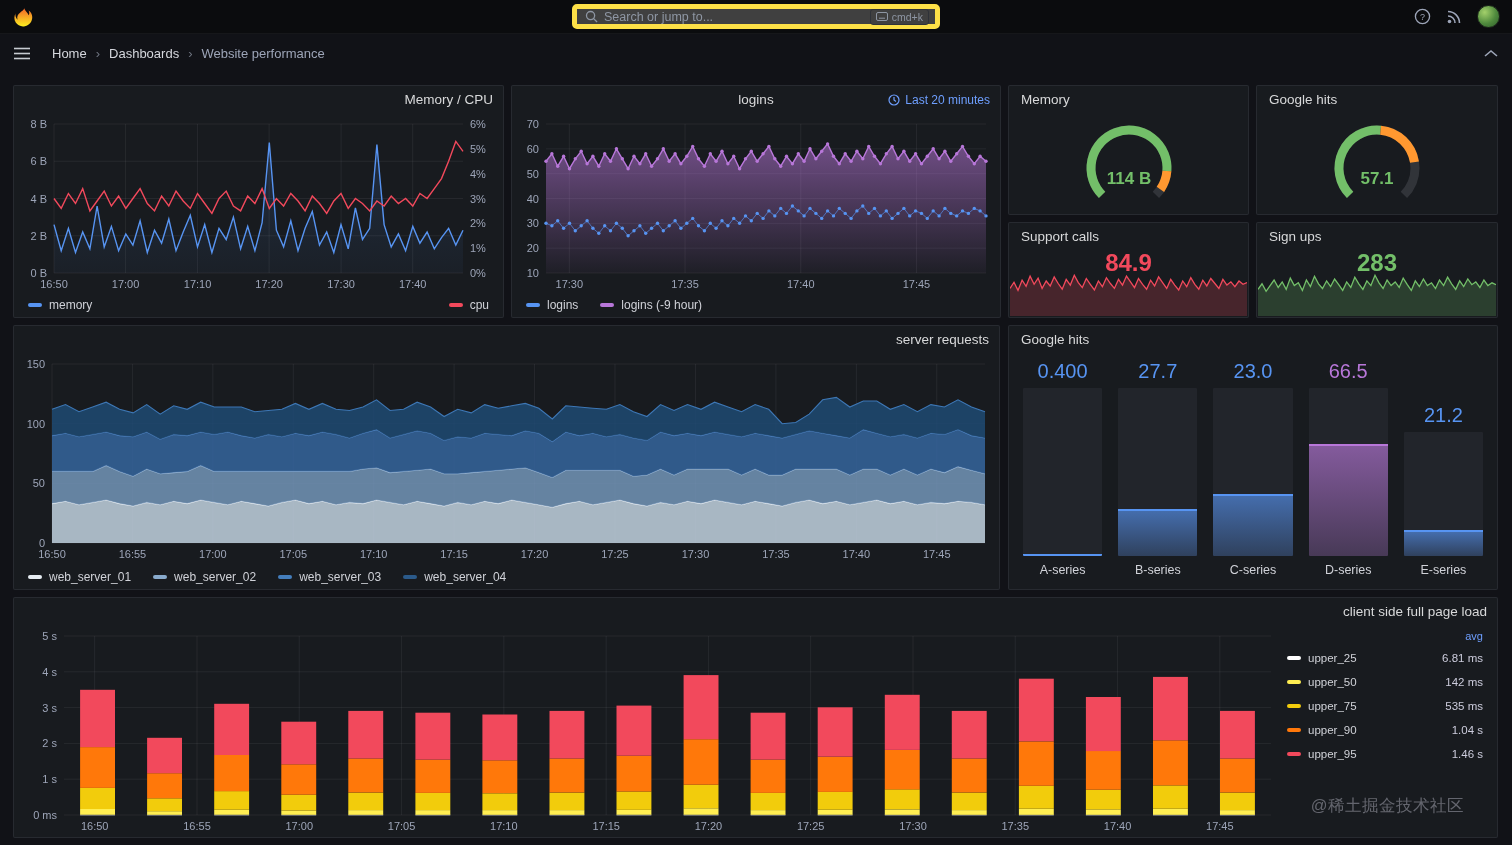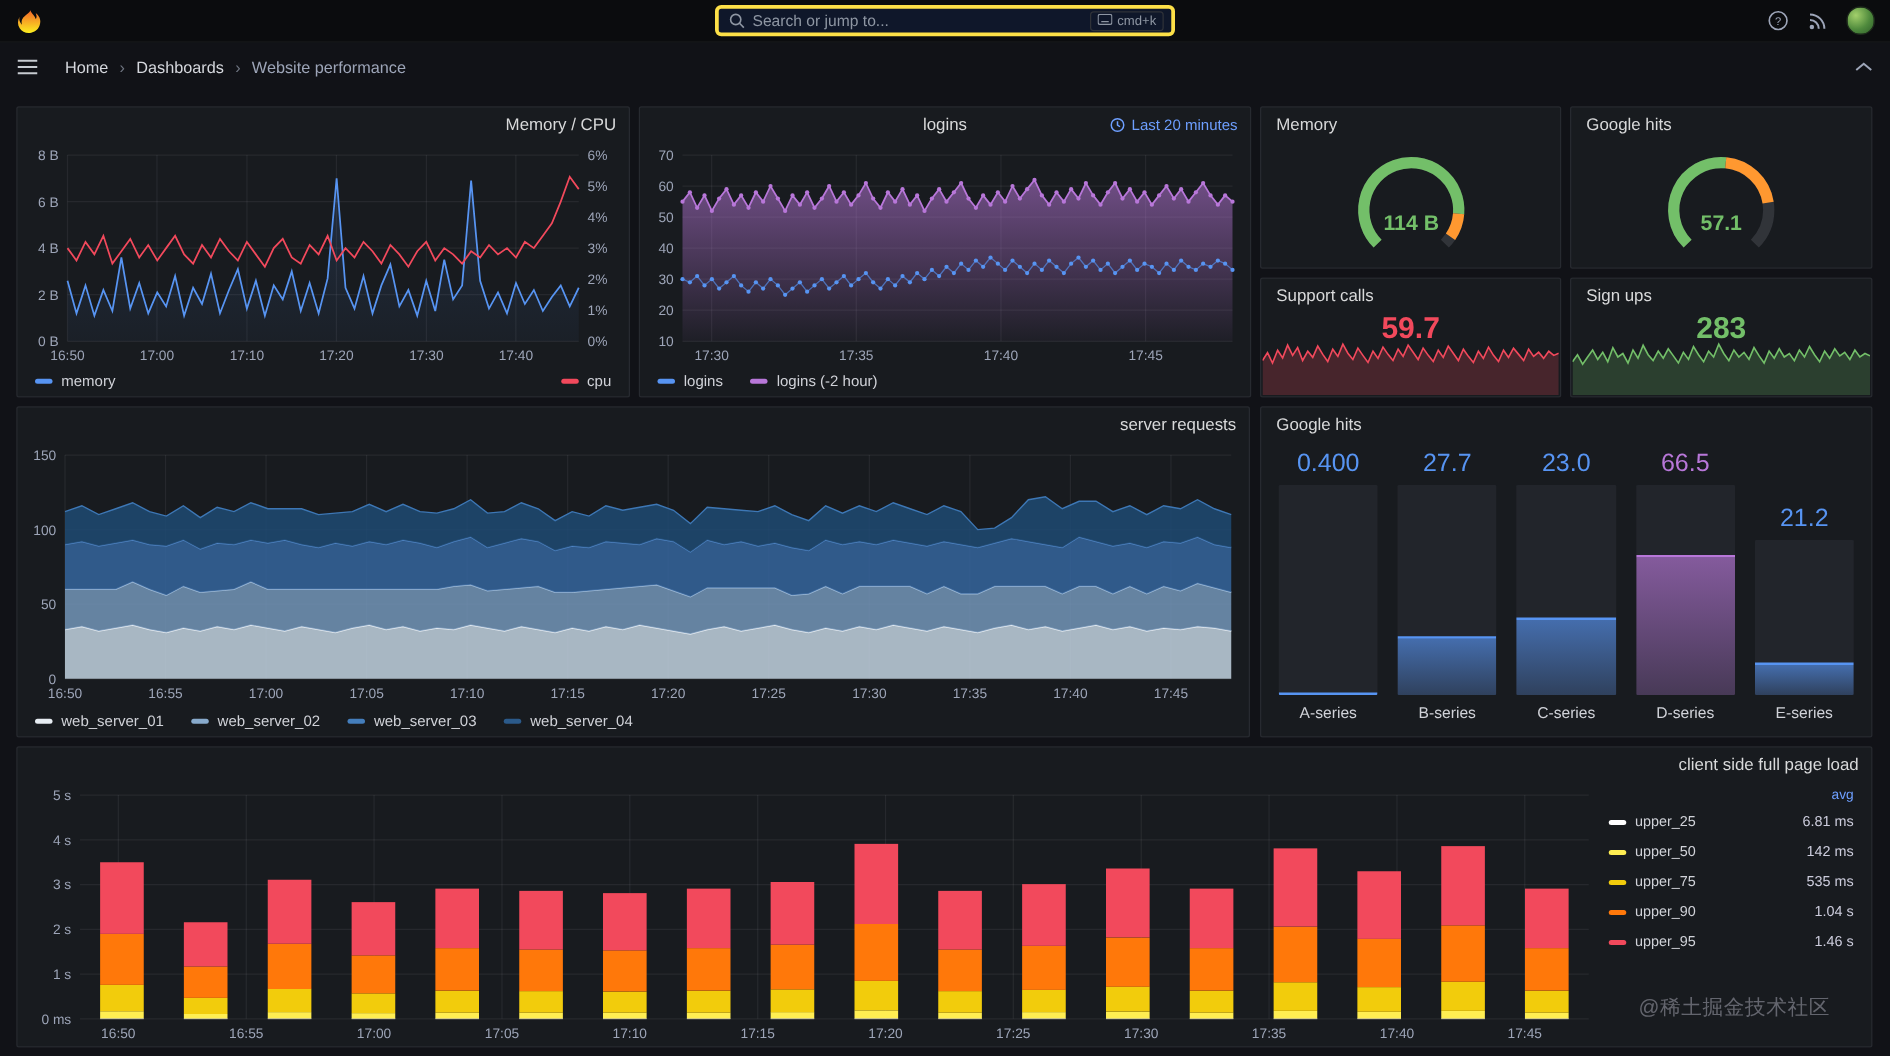--- a/index.html
+++ b/index.html
@@ -1,21 +1,21 @@
 <!DOCTYPE html>
 <html><head>
 <meta charset="utf-8">
 <style>
   *{margin:0;padding:0;box-sizing:border-box}
   html,body{width:1512px;height:845px;background:#111217;font-family:"Liberation Sans",sans-serif;color:#CCCCDC;overflow:hidden}
   svg{font-family:inherit}
   
   .topbar{position:absolute;left:0;top:0;width:1512px;height:34px;background:#0B0C0E;display:flex;align-items:center;padding:0 12px;z-index:20;border-bottom:1px solid rgba(204,204,220,0.06)}
   .logo{width:24px;height:24px;display:flex;align-items:center;justify-content:center;cursor:pointer}
-  .search{position:absolute;left:50%;transform:translateX(-50%);width:368px;height:25px;background:#0f172a;border:3px solid #fde047;border-radius:5px;display:flex;align-items:center;padding:0 6px 0 8px;cursor:text}
+  .search{position:absolute;left:50%;transform:translateX(-50%);width:368px;height:25px;background:#404040;border:5px solid #fde047;border-radius:5px;display:flex;align-items:center;padding:0 6px 0 8px;cursor:text}
   .sicon{display:flex;align-items:center;margin-right:6px}
   .sinput{flex:1;background:transparent;border:none;outline:none;color:#CCCCDC;font-size:12.5px;font-family:inherit}
   .sinput::placeholder{color:#8E96A3}
   .kbd{display:flex;align-items:center;gap:4px;border:1px solid #2F3238;border-radius:3px;padding:1px 5px;font-size:10.5px;color:#8E96A3}
   .topright{margin-left:auto;display:flex;align-items:center;gap:15px}
   .ticon{display:flex;align-items:center;cursor:pointer}
   .avatar{width:23px;height:23px;border-radius:50%;background:radial-gradient(circle at 32% 30%,#A3D06B,#4F8A3D 55%,#2E5D2A 100%);border:1px solid #1E2A1C;cursor:pointer}
   
   .crumbbar{position:absolute;left:0;top:34px;width:1512px;height:38px;display:flex;align-items:center;padding:0 14px;z-index:10}
   .hamb{display:flex;align-items:center;cursor:pointer;margin-right:22px}
@@ -385,21 +385,21 @@
           <circle cx="464.1" cy="96.9" r="1.7" fill="#5794F2"></circle>
           <circle cx="470.0" cy="101.9" r="1.7" fill="#5794F2"></circle>
         </svg></div>
     <div class="legend" id="lg-logins">
         <div class="lg-item">
           <span class="lg-swatch" style="background: rgb(87, 148, 242);"></span>
           <span>logins</span>
         </div>
         <div class="lg-item">
           <span class="lg-swatch" style="background: rgb(184, 119, 217);"></span>
-          <span>logins (-2 hour)</span>
+          <span>logins (-9 hour)</span>
         </div>
       </div>
   </section>
 
   <section class="panel" style="left:1008px;top:85px;width:241px;height:130px">
     <header class="ptitle left">Memory</header>
     <div class="gaugewrap" id="c-gauge-mem">
         <svg width="150" height="96">
           <path d="M48.1 78.9 A38 38 0 1 1 101.9 78.9" fill="none" stroke="rgba(204,204,220,0.14)" stroke-width="9"></path>
           <path d="M48.1 78.9 A38 38 0 1 1 112.9 55.0" fill="none" stroke="#73BF69" stroke-width="9"></path>
@@ -416,21 +416,21 @@
           <path d="M48.1 78.9 A38 38 0 1 1 101.9 78.9" fill="none" stroke="rgba(204,204,220,0.14)" stroke-width="9"></path>
           <path d="M48.1 78.9 A38 38 0 0 1 78.6 14.2" fill="none" stroke="#73BF69" stroke-width="9"></path>
           <path d="M78.6 14.2 A38 38 0 0 1 112.5 46.1" fill="none" stroke="#FF9830" stroke-width="9"></path>
           <text x="75" y="68" text-anchor="middle" fill="#73BF69" font-size="17" font-weight="600">57.1</text>
         </svg>
       </div>
   </section>
 
   <section class="panel spark" style="left:1008px;top:222px;width:241px;height:96px">
     <header class="ptitle left">Support calls</header>
-    <div class="bigval" id="v-sc" style="color: rgb(242, 73, 92);">59.7</div>
+    <div class="bigval" id="v-sc" style="color: rgb(242, 73, 92);">84.9</div>
     <div class="sparkhost" id="c-spark-sc"><svg width="237" height="46">
           <path d="M0 18.4L4.0 12.2L8.0 20.4L12.1 10.2L16.1 16.3L20.1 6.1L24.1 14.3L28.1 8.1L32.1 18.4L36.2 11.0L40.2 15.9L44.2 6.9L48.2 13.5L52.2 19.2L56.2 9.4L60.3 15.1L64.3 5.3L68.3 12.6L72.3 17.6L76.3 8.5L80.3 14.3L84.4 20.0L88.4 11.0L92.4 16.7L96.4 7.7L100.4 13.5L104.4 18.4L108.5 9.4L112.5 15.1L116.5 6.1L120.5 11.8L124.5 17.6L128.5 8.5L132.6 14.3L136.6 19.2L140.6 10.2L144.6 15.9L148.6 6.9L152.6 12.6L156.7 18.4L160.7 9.4L164.7 15.1L168.7 20.0L172.7 11.0L176.7 16.7L180.8 7.7L184.8 14.3L188.8 19.2L192.8 10.2L196.8 15.9L200.8 8.5L204.9 13.5L208.9 18.4L212.9 9.4L216.9 15.1L220.9 11.8L224.9 16.7L229.0 11.0L233.0 14.3L237.0 12.6L237 46 L0 46 Z" fill="rgba(242,73,92,0.22)" stroke="none"></path>
           <path d="M0 18.4L4.0 12.2L8.0 20.4L12.1 10.2L16.1 16.3L20.1 6.1L24.1 14.3L28.1 8.1L32.1 18.4L36.2 11.0L40.2 15.9L44.2 6.9L48.2 13.5L52.2 19.2L56.2 9.4L60.3 15.1L64.3 5.3L68.3 12.6L72.3 17.6L76.3 8.5L80.3 14.3L84.4 20.0L88.4 11.0L92.4 16.7L96.4 7.7L100.4 13.5L104.4 18.4L108.5 9.4L112.5 15.1L116.5 6.1L120.5 11.8L124.5 17.6L128.5 8.5L132.6 14.3L136.6 19.2L140.6 10.2L144.6 15.9L148.6 6.9L152.6 12.6L156.7 18.4L160.7 9.4L164.7 15.1L168.7 20.0L172.7 11.0L176.7 16.7L180.8 7.7L184.8 14.3L188.8 19.2L192.8 10.2L196.8 15.9L200.8 8.5L204.9 13.5L208.9 18.4L212.9 9.4L216.9 15.1L220.9 11.8L224.9 16.7L229.0 11.0L233.0 14.3L237.0 12.6" fill="none" stroke="#F2495C" stroke-width="1.3"></path>
         </svg></div>
   </section>
 
   <section class="panel spark" style="left:1256px;top:222px;width:242px;height:96px">
     <header class="ptitle left">Sign ups</header>
     <div class="bigval" id="v-su" style="color: rgb(115, 191, 105);">283</div>
     <div class="sparkhost" id="c-spark-su"><svg width="238" height="46">

